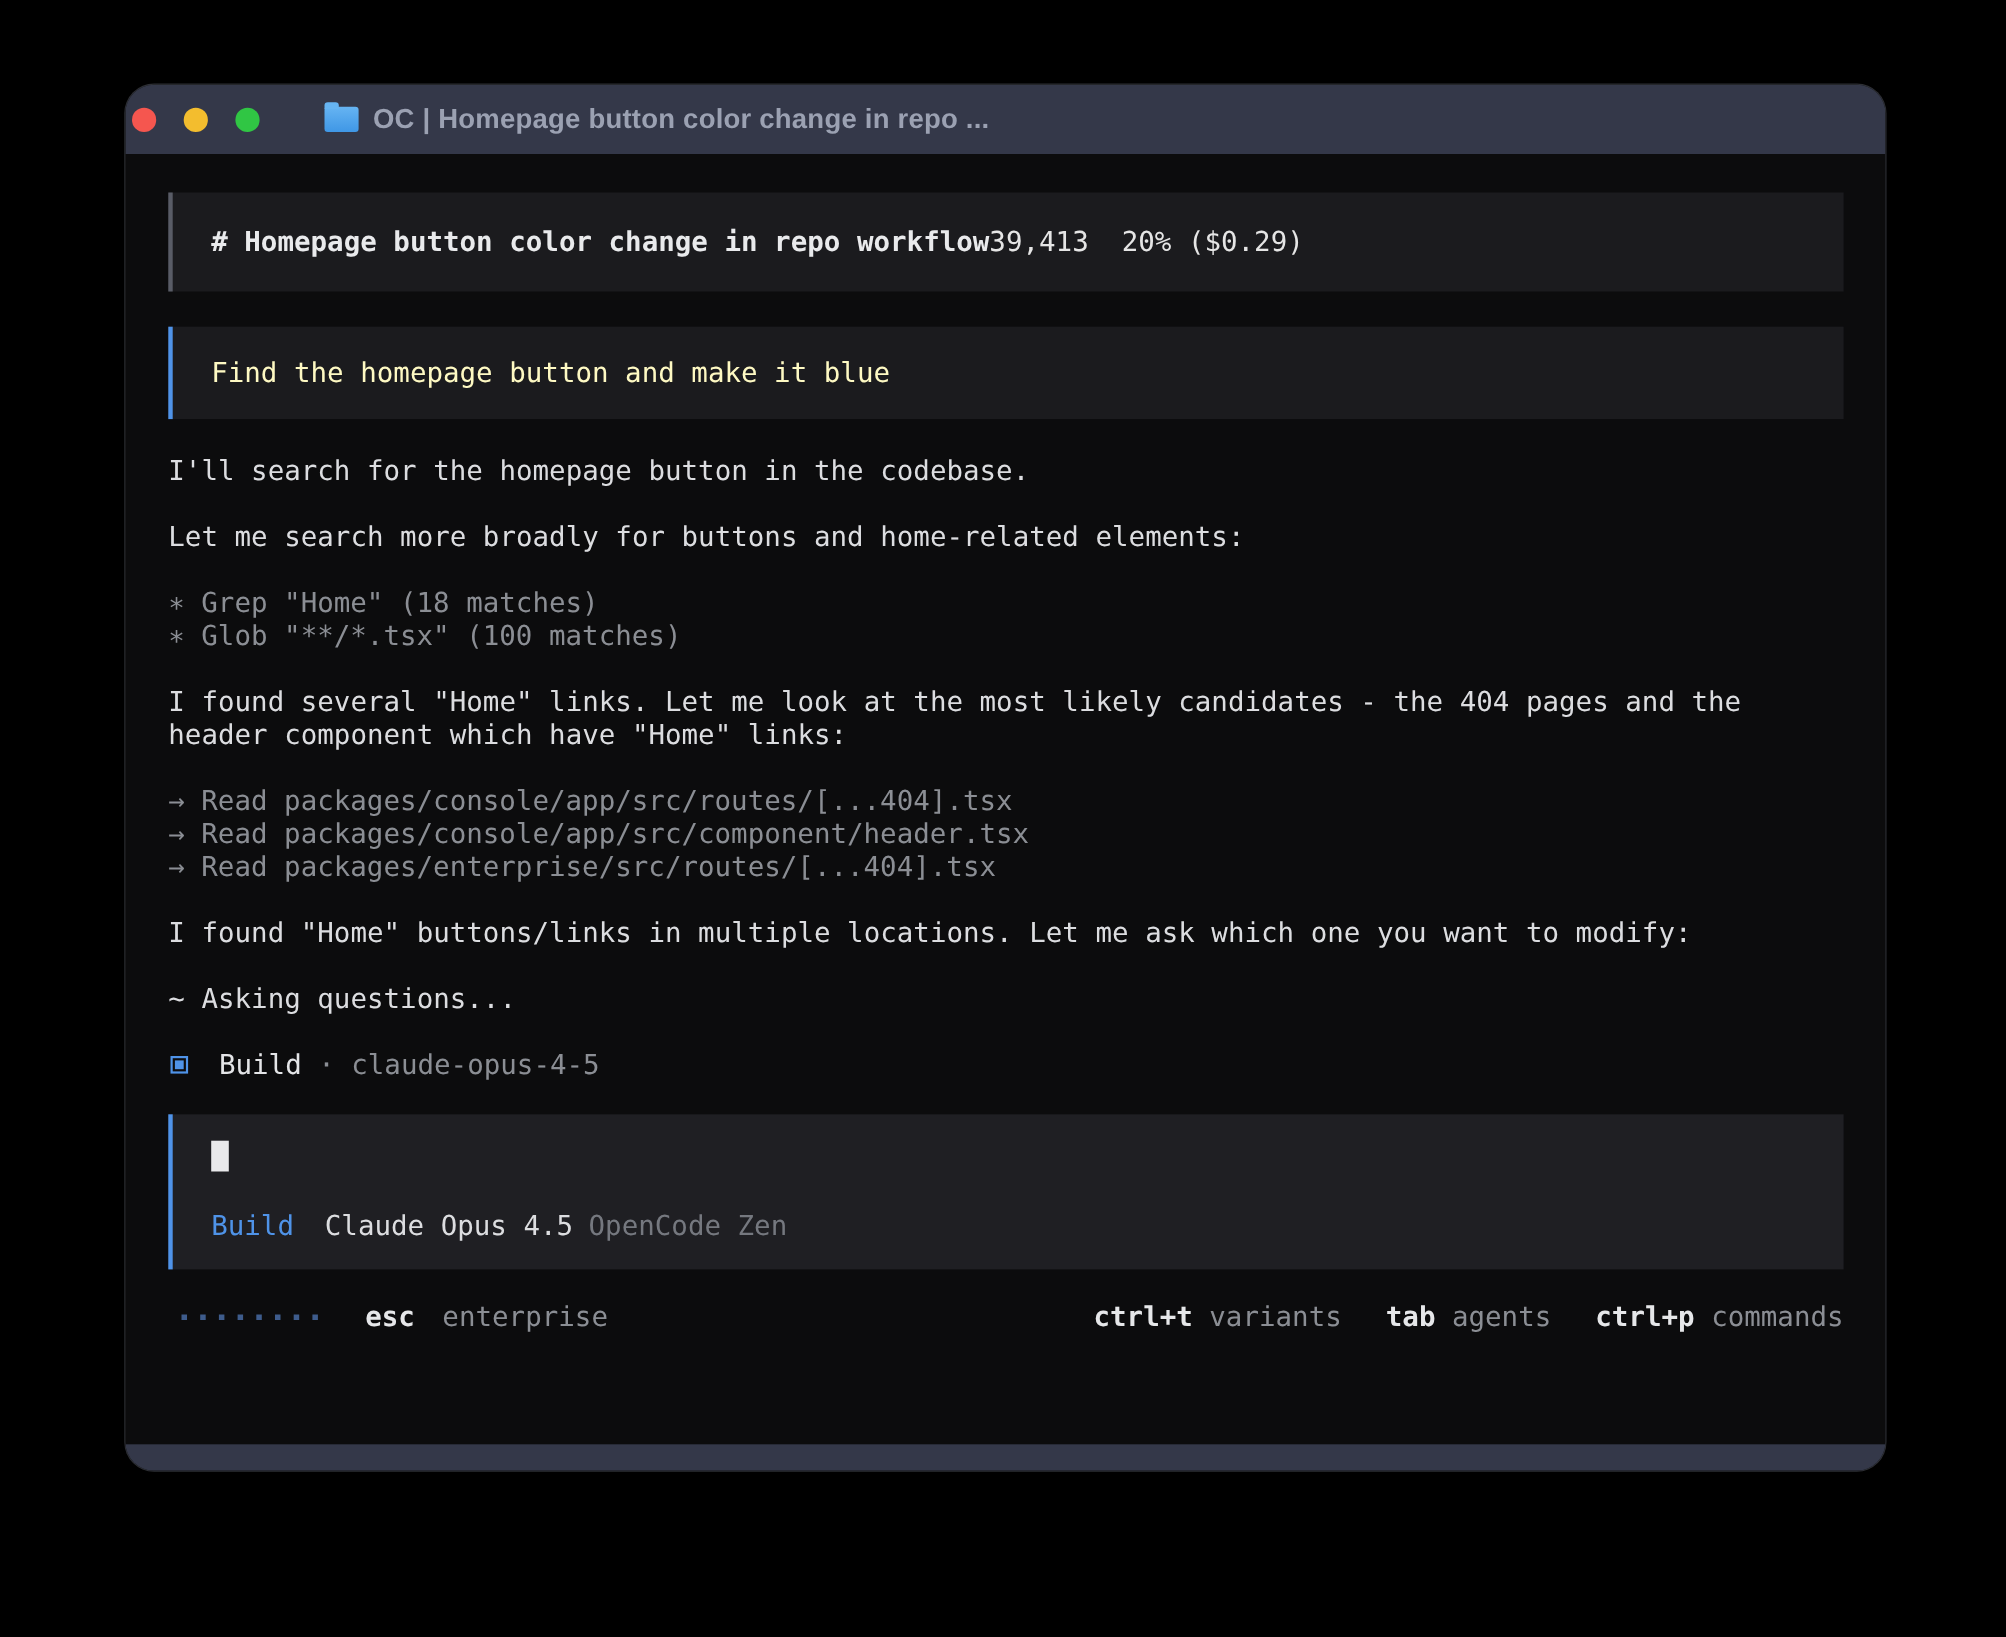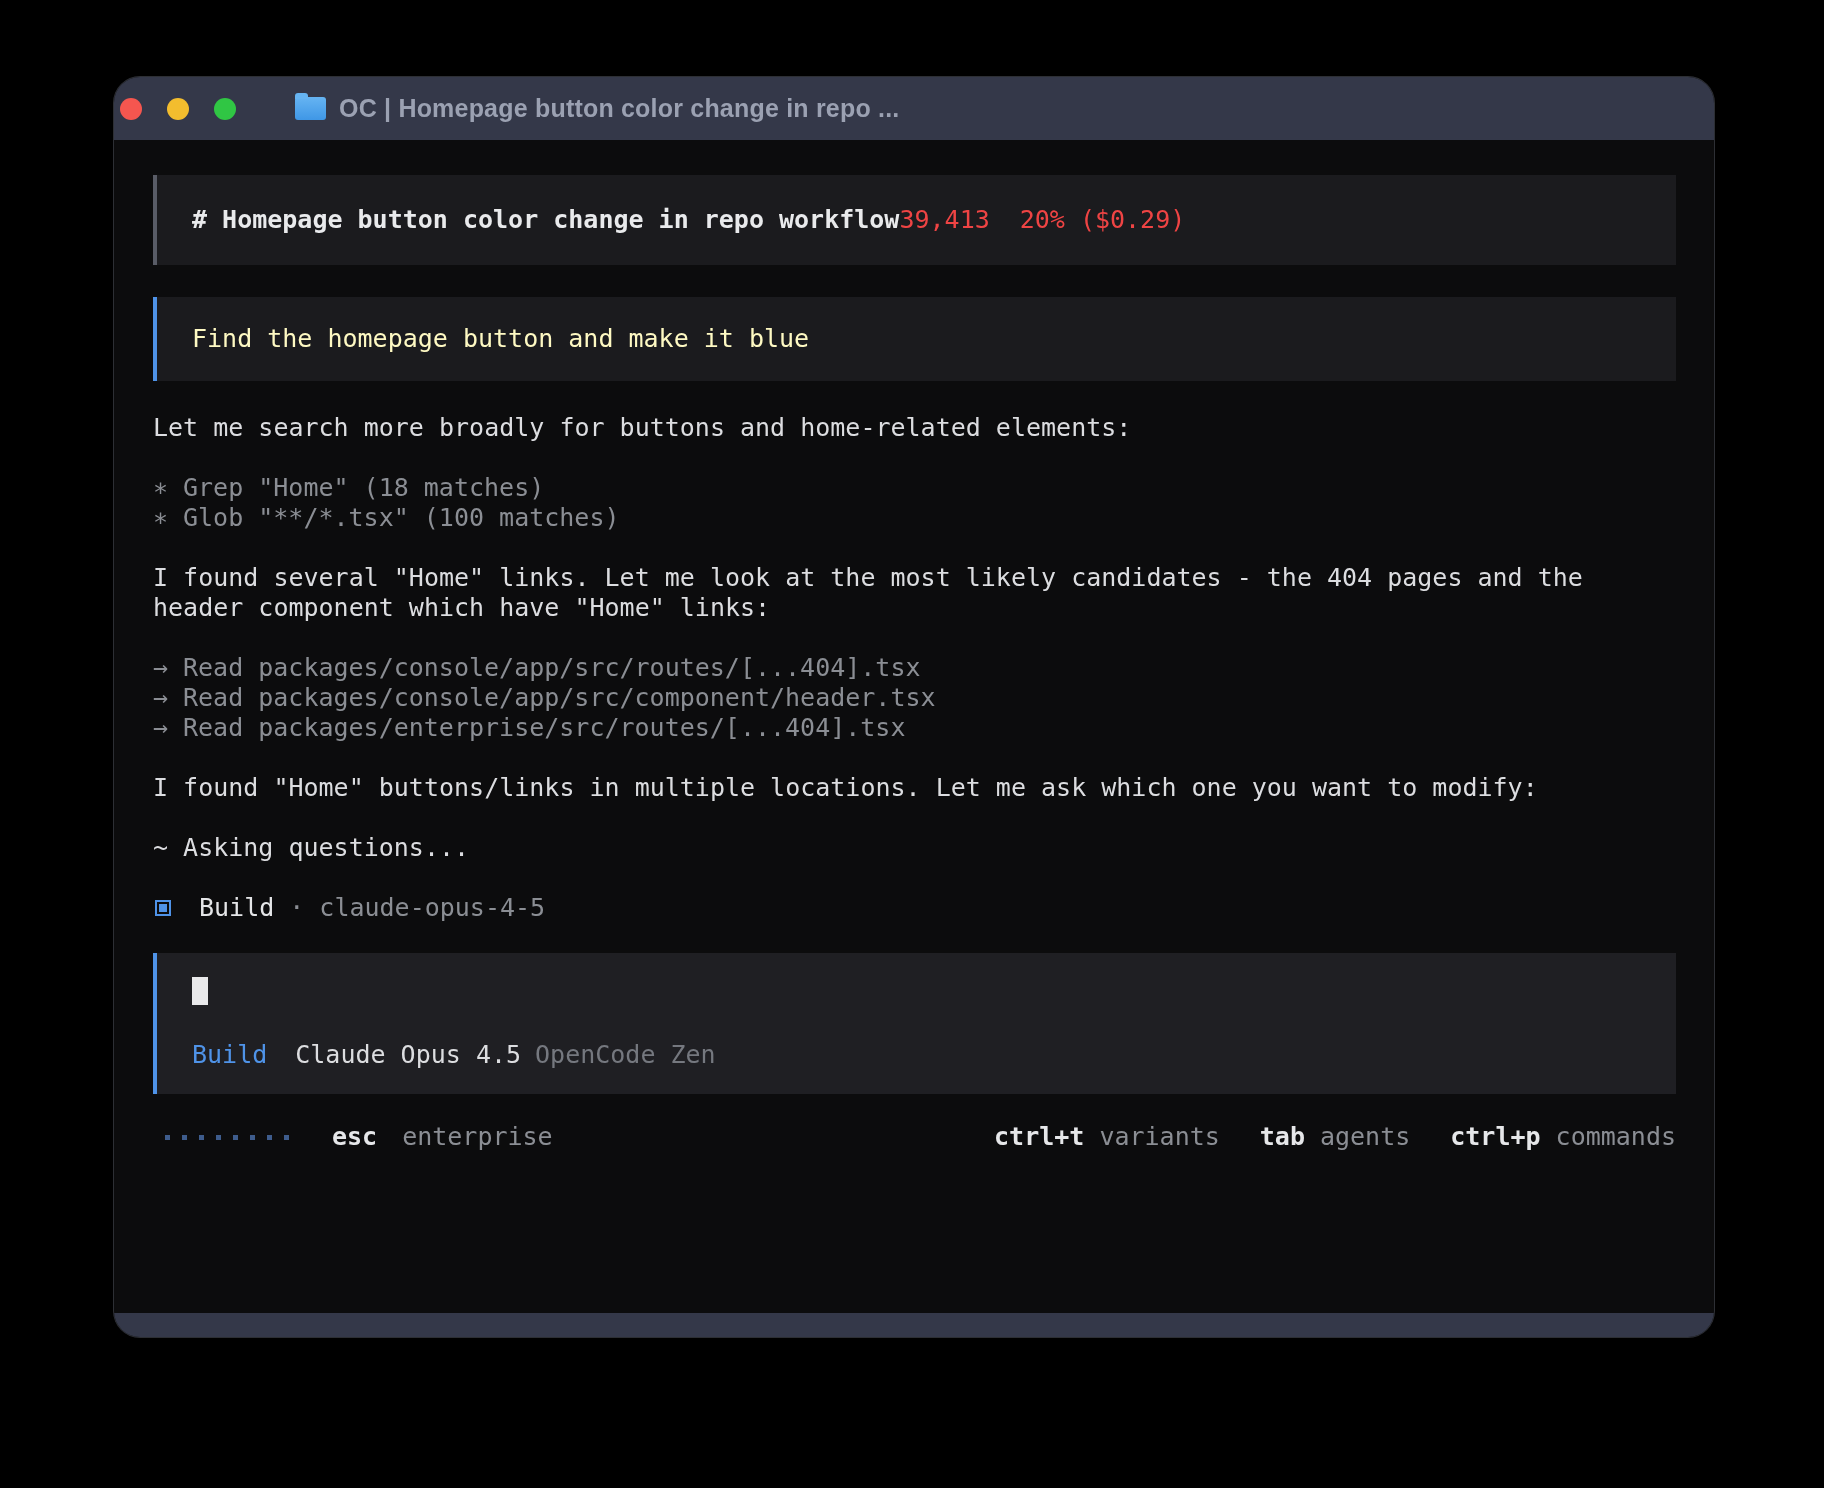--- a/index.html
+++ b/index.html
@@ -39,21 +39,21 @@
   .content {
     flex:1; padding:35px 38px 0 39px;
     font-size:25px; line-height:30px; color:#dcdde0;
   }
   .block { border-left:4px solid #595c66; background:#1b1b1e; }
   .header-block {
     padding:30px 14px 30px 35px; margin-bottom:32px;
     display:flex; justify-content:flex-start; align-items:center;
   }
   .header-title { font-weight:bold; color:#e9eaec; }
-  .header-stats { color:#ef4444; white-space:nowrap; }
+  .header-stats { color:#e5e5e5; white-space:nowrap; }
   .header-stats .tokens  { margin-right:30px; }
   .header-stats .percent { margin-right:15px; }
   .user-block {
     border-left-color:#4f93e8; padding:27px 35px; margin-bottom:32px; color:#fef9c3;
   }
   .para { margin-bottom:30px; }
   .tool-group { margin-bottom:30px; }
   .tool-line { color:#8b8e94; }
   .tool-line .marker { display:inline-block; width:30px; }
   .agent-line { display:flex; align-items:center; margin-bottom:30px; }
@@ -108,20 +108,23 @@
       <span class="header-title"># Homepage button color change in repo workflow</span>
       <span class="header-stats">
         <span class="tokens">39,413</span><span class="percent">20%</span><span>($0.29)</span>
       </span>
     </div>
 
     <div class="block user-block">
       <span>Find the homepage button and make it blue</span>
     </div>
 
+    <div class="para">
+      <span>I'll search for the homepage button in the codebase.</span>
+    </div>
 
 
     <div class="para">
       <span>Let me search more broadly for buttons and home-related elements:</span>
     </div>
 
     <div class="tool-group">
       <div class="tool-line"><span class="marker">∗</span><span>Grep "Home" (18 matches)</span></div>
       <div class="tool-line"><span class="marker">∗</span><span>Glob "**/*.tsx" (100 matches)</span></div>
     </div>

